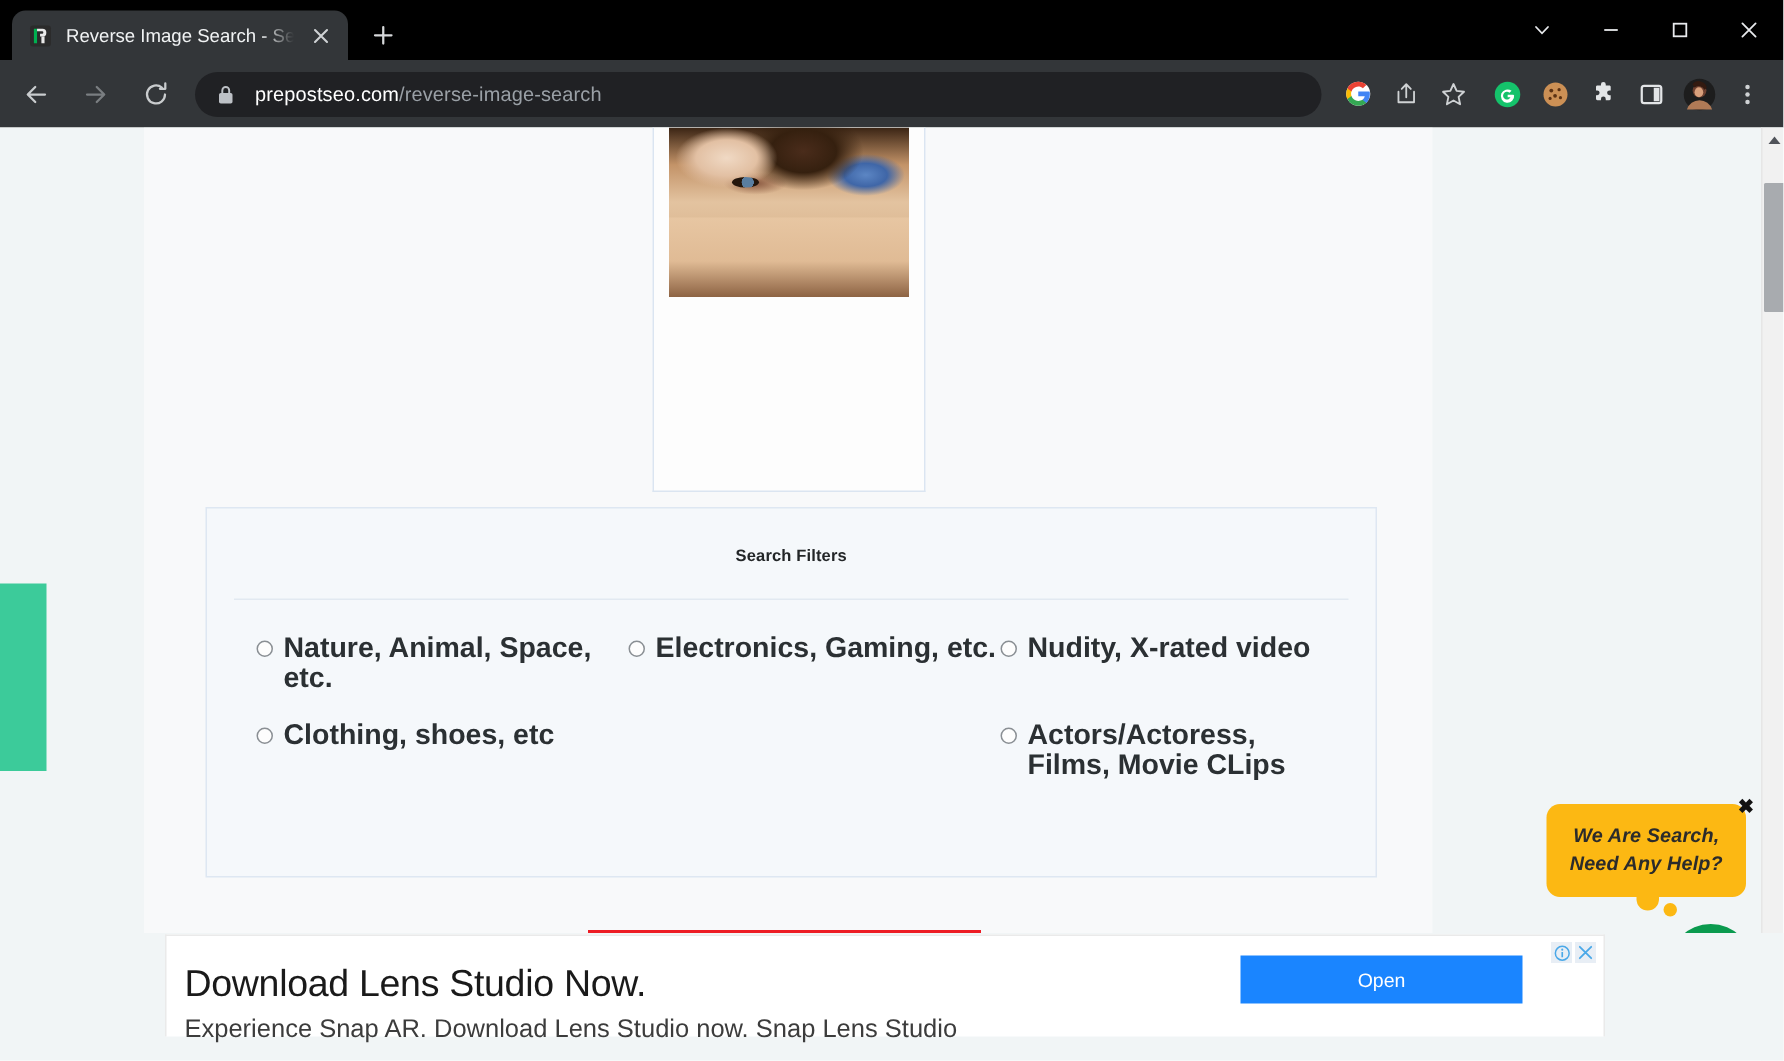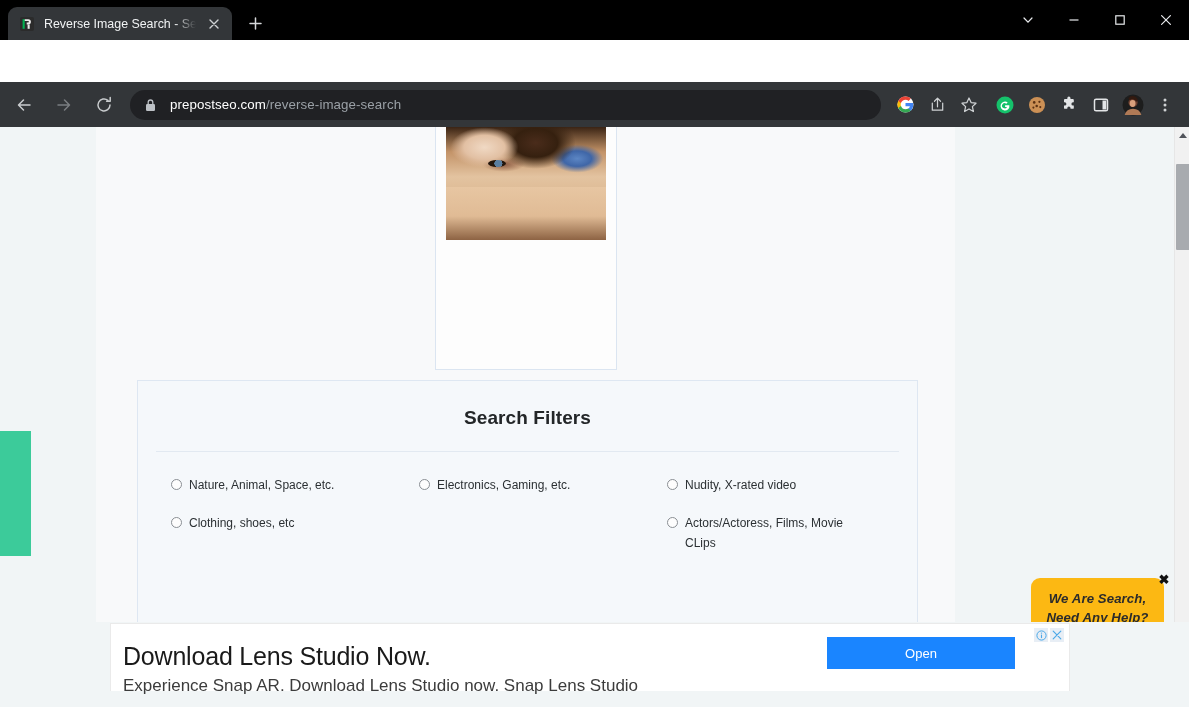--- a/index.html
+++ b/index.html
@@ -47,21 +47,21 @@
     position: absolute; right: 0; top: 0; height: 40px;
     display: flex; align-items: center;
   }
   .wc {
     width: 46px; height: 40px; display: flex;
     align-items: center; justify-content: center; color: #e8eaed;
   }
 
   .toolbar {
     height: 45px; background: #333639;
-    display: flex; align-items: center; padding: 0 8px 0 4px; gap: 0; margin-top: 42px;
+    display: flex; align-items: center; padding: 0 8px 0 4px; gap: 0;
   }
   .navbtn {
     width: 34px; height: 34px; margin: 0 3px;
     display: flex; align-items: center; justify-content: center;
     color: #c9ccce; border-radius: 50%;
   }
   .navbtn.disabled { color: #7a7e81; }
   .omnibox {
     flex: 1 1 auto; height: 30px; background: #202124;
     border-radius: 16px; margin: 0 8px 0 6px;
@@ -115,33 +115,33 @@
     position: absolute; left: 0; top: 60px; width: 160px; height: 53px;
     background: linear-gradient(to bottom, #e7c6a2 0%, #e0bb95 55%, #8d6343 100%);
   }
 
   
   .filters-card {
     position: absolute; left: 41px; top: 253px; width: 781px; height: 247px;
     background: #f5f8fb; border: 1px solid #dee7f2;
   }
   .filters-title {
-    text-align: center; font-size: 19px; font-weight: bold;
+    text-align: center; font-size: 11px; font-weight: bold;
     color: #232628; padding-top: 26px; letter-spacing: .1px;
   }
   .filters-divider {
     height: 1px; background: #e2e9f1; margin: 22px 18px 0 18px;
   }
   .filters-grid {
     display: grid; grid-template-columns: 248px 248px auto;
     padding: 23px 0 0 33px; row-gap: 18px;
   }
   .filter-opt {
     display: flex; align-items: flex-start; gap: 7px;
-    font-size: 12px; font-weight: normal; color: #2b3033;
+    font-size: 19px; font-weight: bold; color: #2b3033;
     line-height: 20px;
   }
   .radio {
     width: 11px; height: 11px; border: 1px solid #8a8f94;
     border-radius: 50%; background: #fdfdfd; margin-top: 4px;
     flex: 0 0 11px;
   }
   .filter-opt.wrap2 { max-width: 196px; }
 
   

